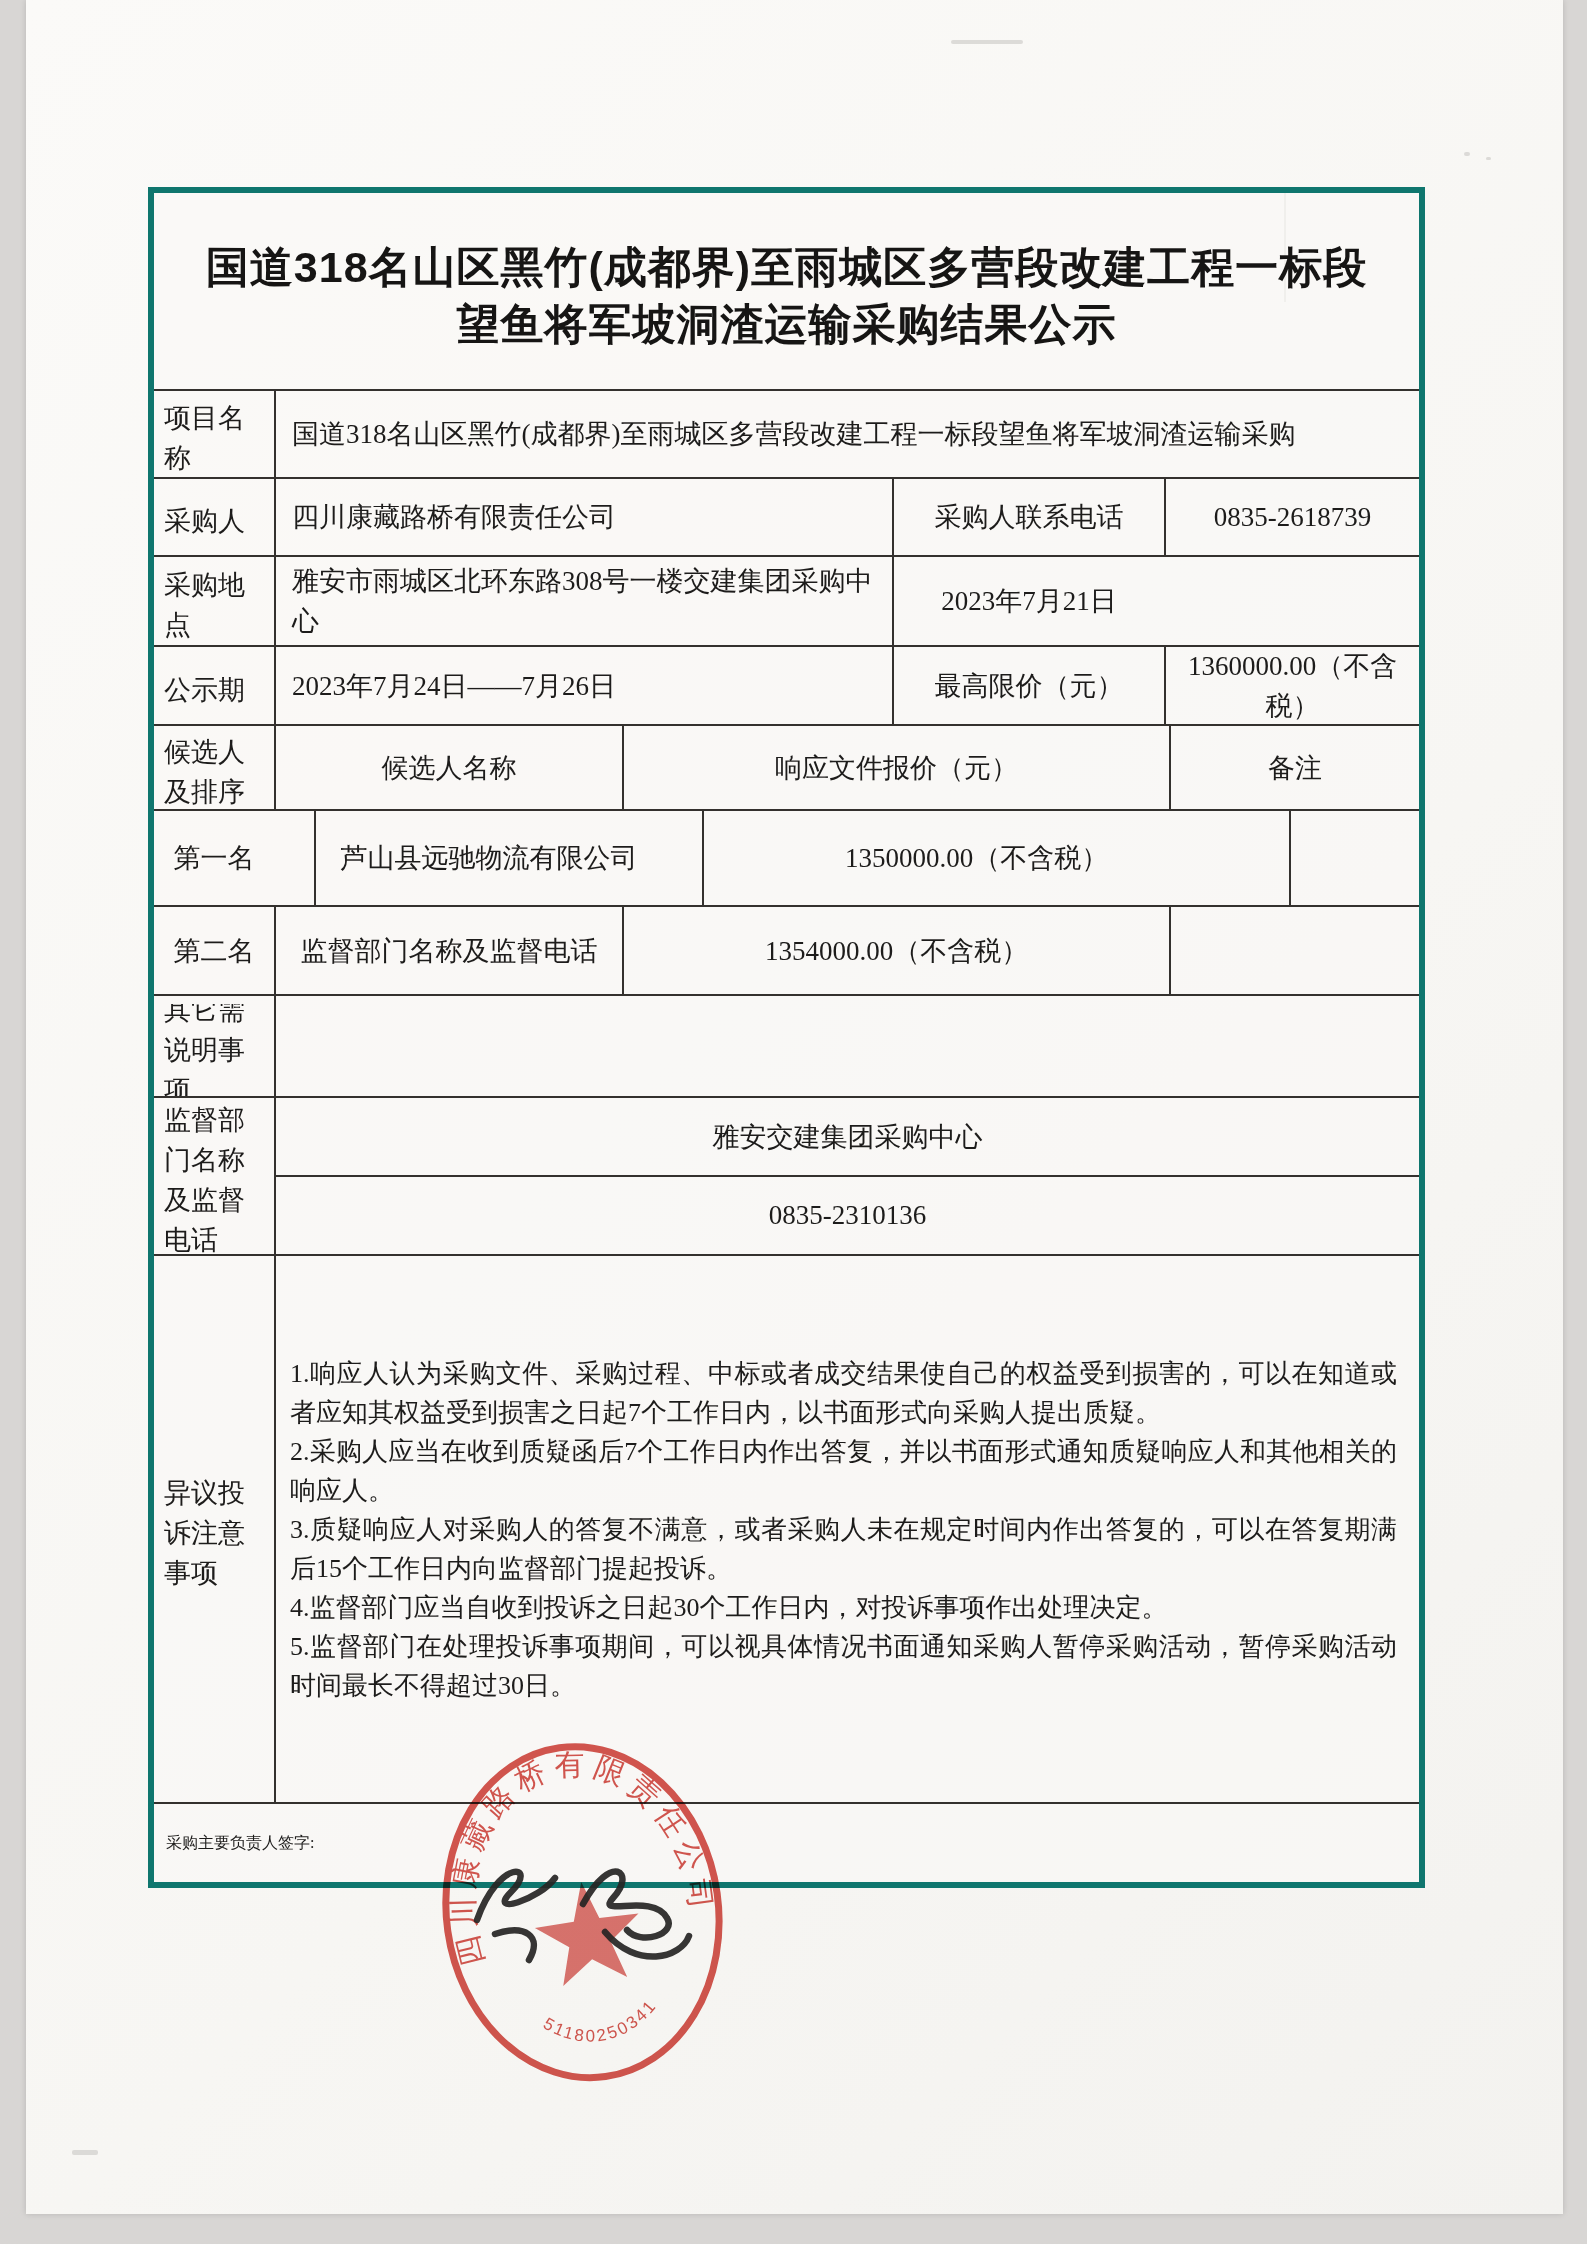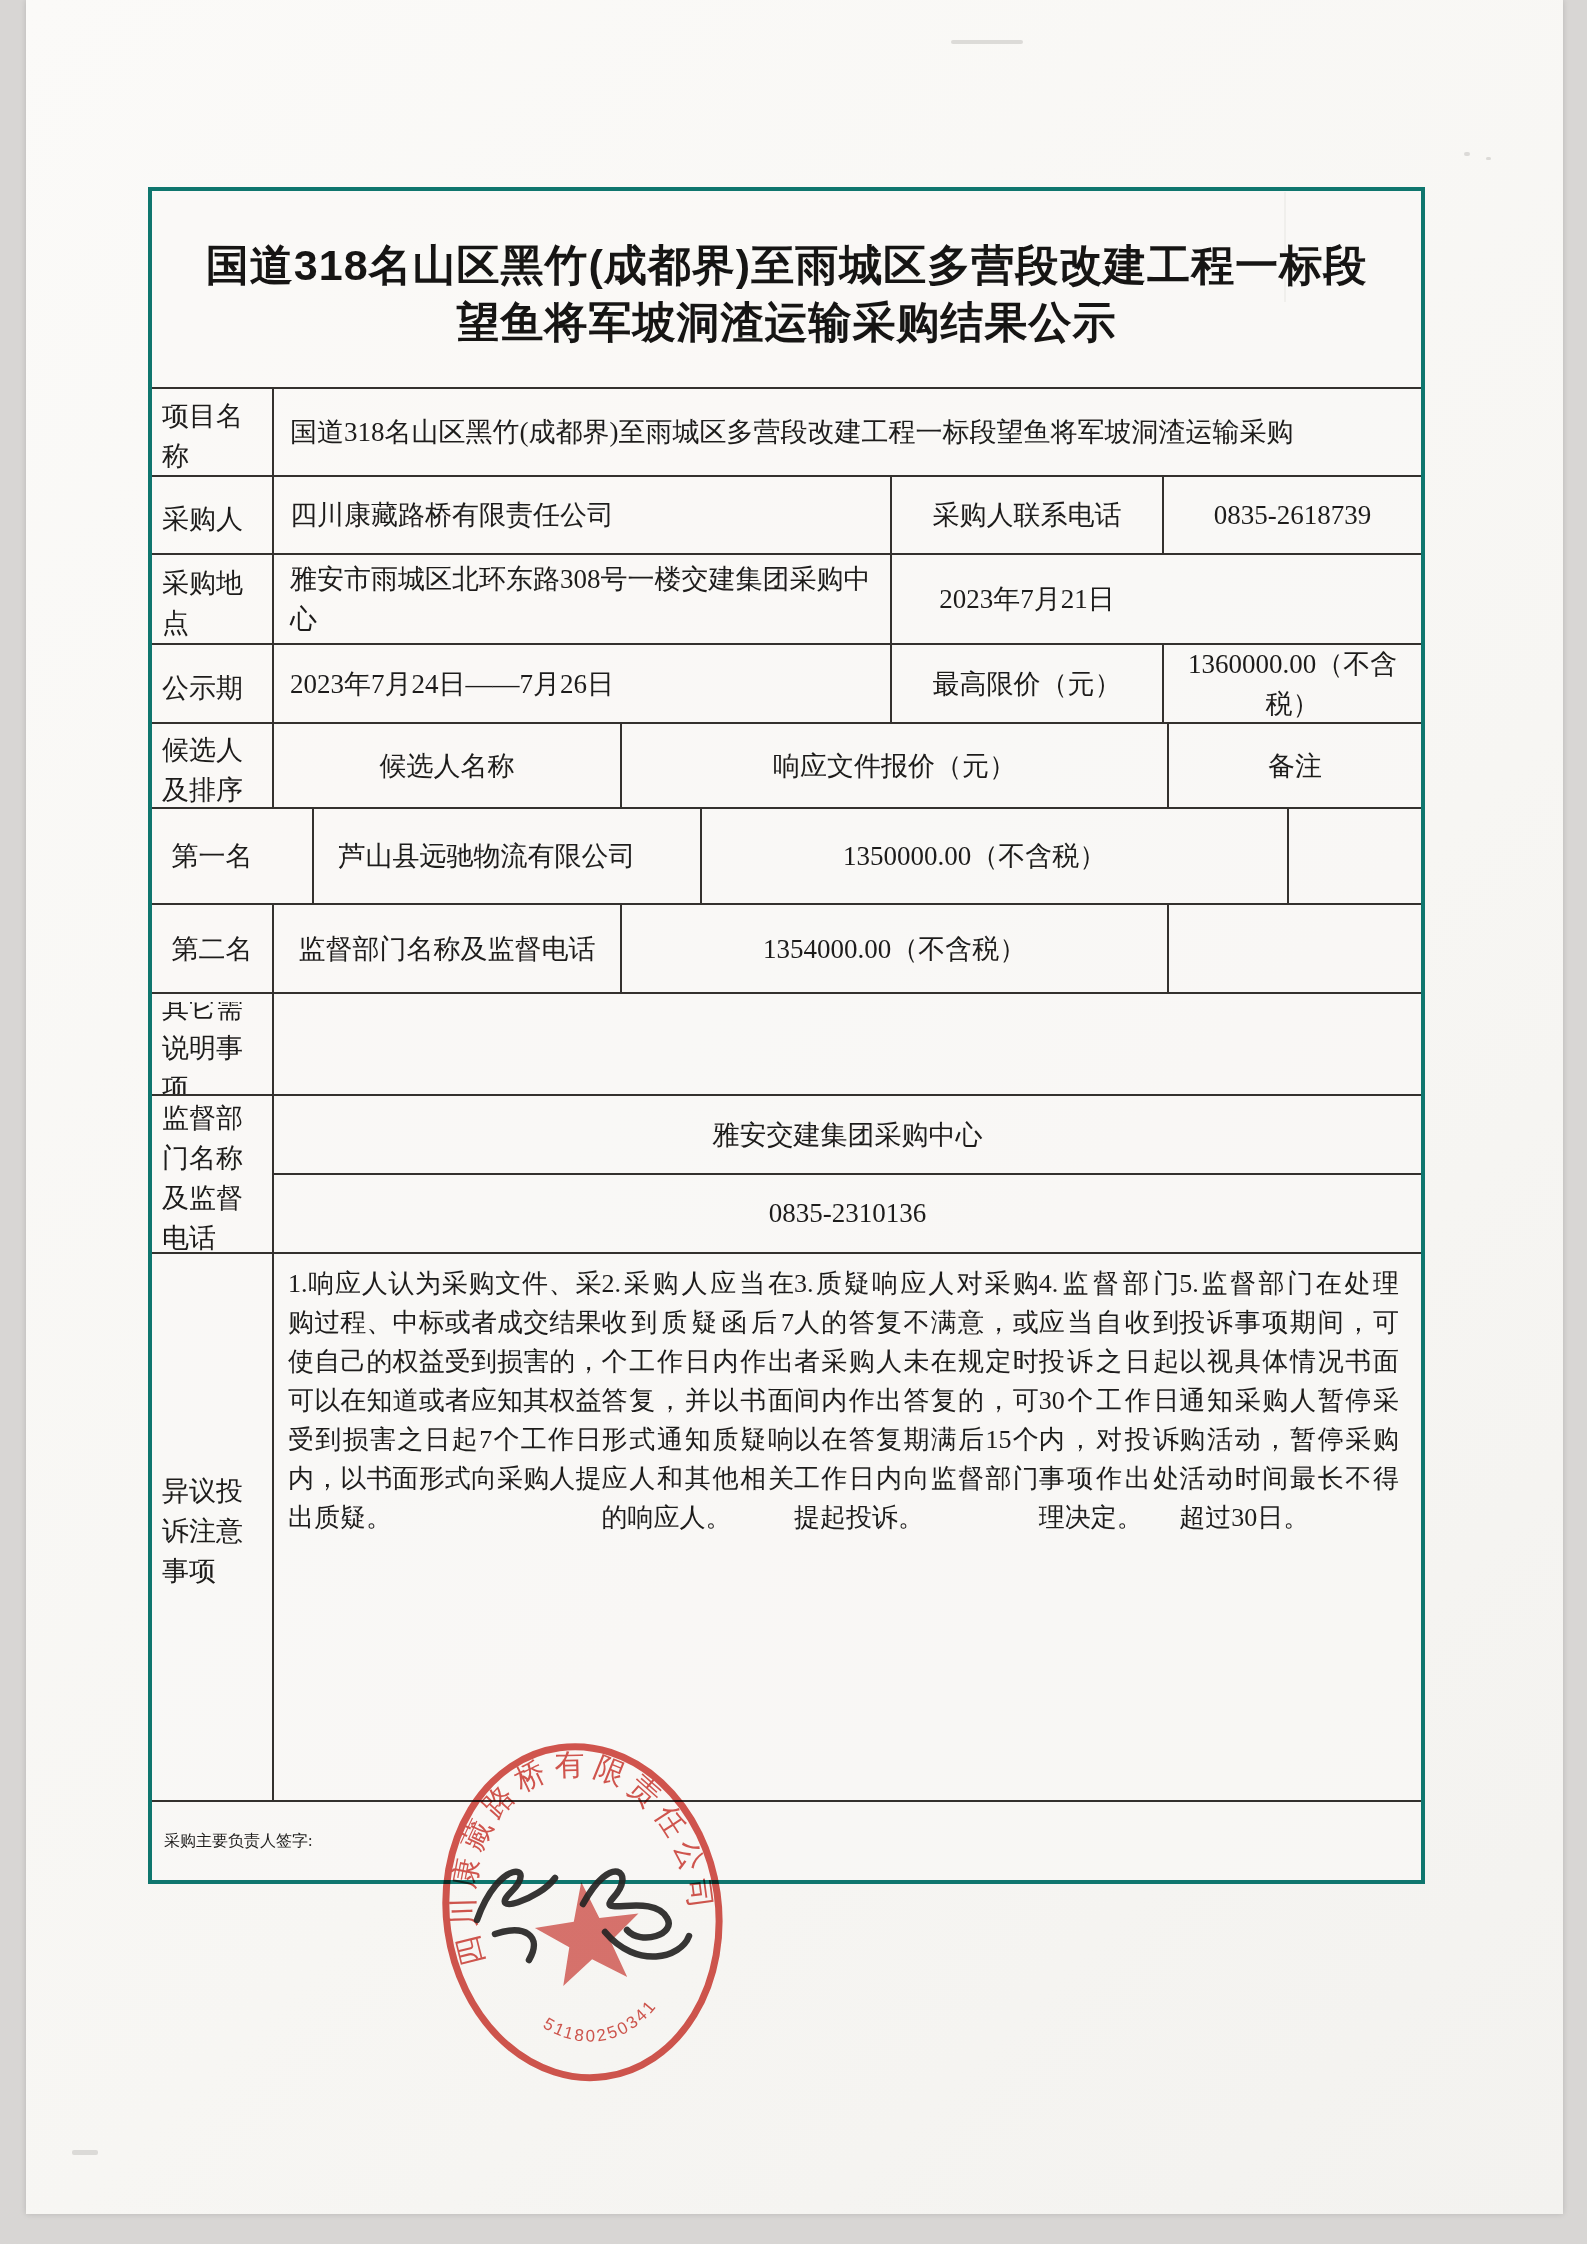--- a/index.html
+++ b/index.html
@@ -14,21 +14,21 @@
     background:linear-gradient(135deg,#fbfaf8 0%,#f7f6f3 60%,#f3f2ef 100%);
     box-shadow:0 0 6px rgba(0,0,0,.15);
   }
   
   .speck{position:absolute;background:#c4c2c0;opacity:.55;border-radius:2px;}
   .crease{position:absolute;width:2px;background:#dcd9d5;opacity:.8;}
 
   
   .tbl{
     position:absolute;left:148px;top:187px;width:1277px;
-    border:4px solid #0f766e;background:rgba(250,249,247,.6);
+    border:6px solid #0f766e;background:rgba(250,249,247,.6);
     box-sizing:border-box;
   }
   .row{display:grid;border-top:2px solid #34312e;box-sizing:border-box;}
   .row:first-child{border-top:none;}
   .cell{
     border-left:2px solid #34312e;box-sizing:border-box;
     display:flex;align-items:center;overflow:hidden;
     font-size:27px;line-height:40px;
   }
   .cell:first-child{border-left:none;}
@@ -55,21 +55,21 @@
   .r-cand-header{height:85px;}
   .r-cand-1{height:96px;gap:40px;}
   .r-cand-2{height:89px;}
   .r-other{height:102px;grid-template-columns:120px 1fr;}
   .r-supervision{height:158px;grid-template-columns:120px 1fr;}
   .sup-right{display:flex;flex-direction:column;border-left:2px solid #34312e;}
   .sup-sub{flex:0 0 77px;display:flex;align-items:center;justify-content:center;font-size:27px;}
   .sup-sub + .sup-sub{flex:1 1 auto;border-top:2px solid #34312e;}
   .r-objection{height:548px;grid-template-columns:120px 1fr;}
   .notes{
-    flex-direction:row;justify-content:center;align-items:stretch;
+    flex-direction:column;justify-content:center;align-items:stretch;
     padding:10px 22px 10px 14px;
   }
   .notes p{margin:0;font-size:26px;line-height:39px;text-align:justify;}
   .r-sign{height:80px;display:flex;align-items:center;padding-left:12px;box-sizing:border-box;}
 
   
   .seal{
     position:absolute;left:438px;top:1740px;width:292px;height:352px;
     transform:rotate(-8deg);opacity:.88;mix-blend-mode:multiply;
   }

